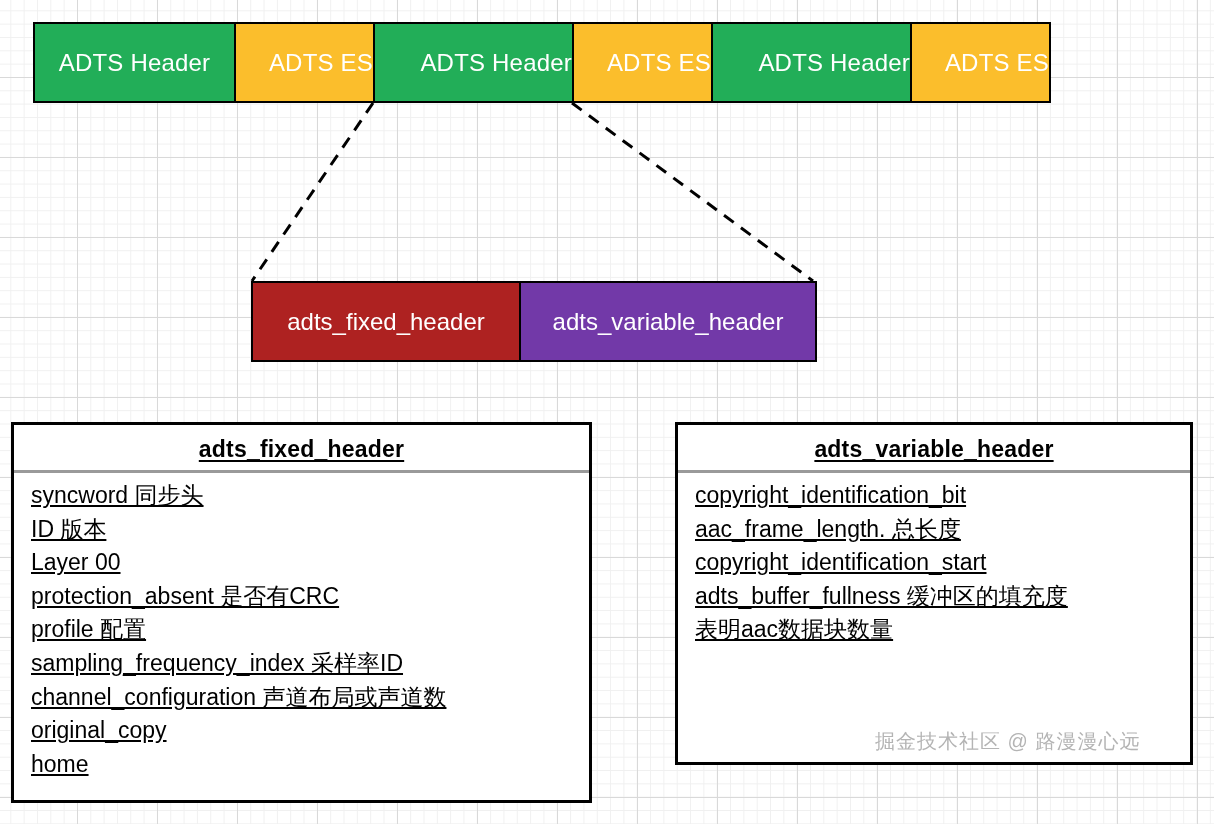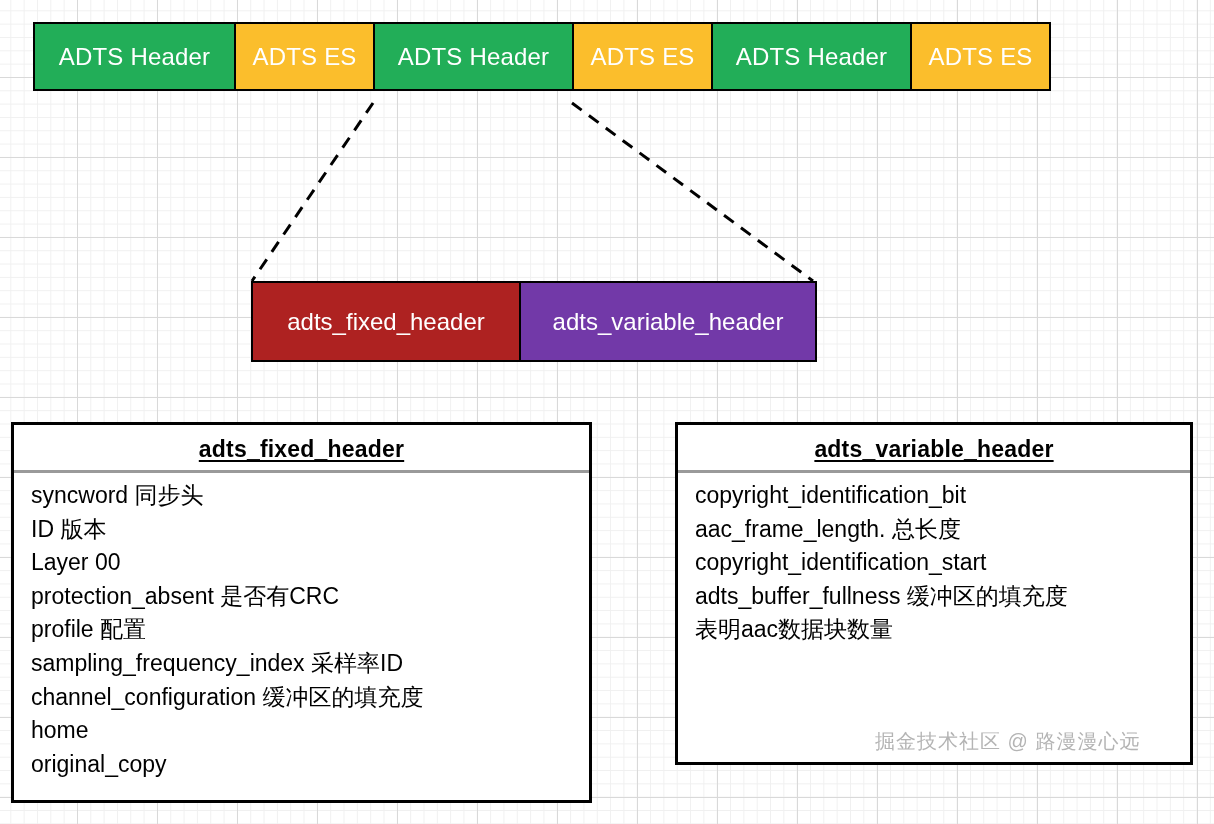--- a/index.html
+++ b/index.html
@@ -30,37 +30,38 @@
       13.333px 13.333px,
       13.333px 13.333px;
     background-position: -3px -3px, -3px -3px, -3px -3px, -3px -3px;
   }
 
   
   #frame-strip {
     position: absolute;
     left: 33px;
     top: 22px;
-    height: 69px;
+    height: 81px;
     display: flex;
     border: 2px solid #000000;
     box-sizing: border-box;
   }
   .frame-cell {
     display: flex;
     align-items: center;
     justify-content: center;
     font-size: 24px;
     color: #ffffff;
     box-sizing: border-box;
     white-space: nowrap;
     letter-spacing: 0.2px;
   }
   .frame-cell + .frame-cell {
     border-left: 2px solid #000000;
+    justify-content: flex-end;
   }
   .cell-header { background: #22ae58; }
   .cell-es     { background: #fbbe2c; }
 
   
   #leaders {
     position: absolute;
     left: 0;
     top: 0;
     width: 1214px;
@@ -129,20 +130,21 @@
     margin: 4px 0 0 0;
   }
   .box-body {
     padding: 6px 0 0 17px;
   }
   .field-line {
     font-size: 23px;
     line-height: 33.6px;
     color: #000000;
     white-space: nowrap;
+    text-decoration: underline;
   }
 
   
   #watermark {
     position: absolute;
     left: 875px;
     top: 728px;
     font-size: 20px;
     color: #b4b4b4;
     white-space: nowrap;
@@ -192,23 +194,23 @@
   <div class="field-box" id="box-fixed">
     <div class="box-title">adts_fixed_header</div>
     <div class="box-divider"></div>
     <div class="box-body">
       <div class="field-line">syncword 同步头</div>
       <div class="field-line">ID 版本</div>
       <div class="field-line">Layer 00</div>
       <div class="field-line">protection_absent 是否有CRC</div>
       <div class="field-line">profile 配置</div>
       <div class="field-line">sampling_frequency_index 采样率ID</div>
-      <div class="field-line">channel_configuration 缓冲区的填充度</div>
+      <div class="field-line">channel_configuration 声道布局或声道数</div>
+      <div class="field-line">original_copy</div>
       <div class="field-line">home</div>
-      <div class="field-line">original_copy</div>
     </div>
   </div>
 
   <div class="field-box" id="box-variable">
     <div class="box-title">adts_variable_header</div>
     <div class="box-divider"></div>
     <div class="box-body">
       <div class="field-line">copyright_identification_bit</div>
       <div class="field-line">aac_frame_length. 总长度</div>
       <div class="field-line">copyright_identification_start</div>

